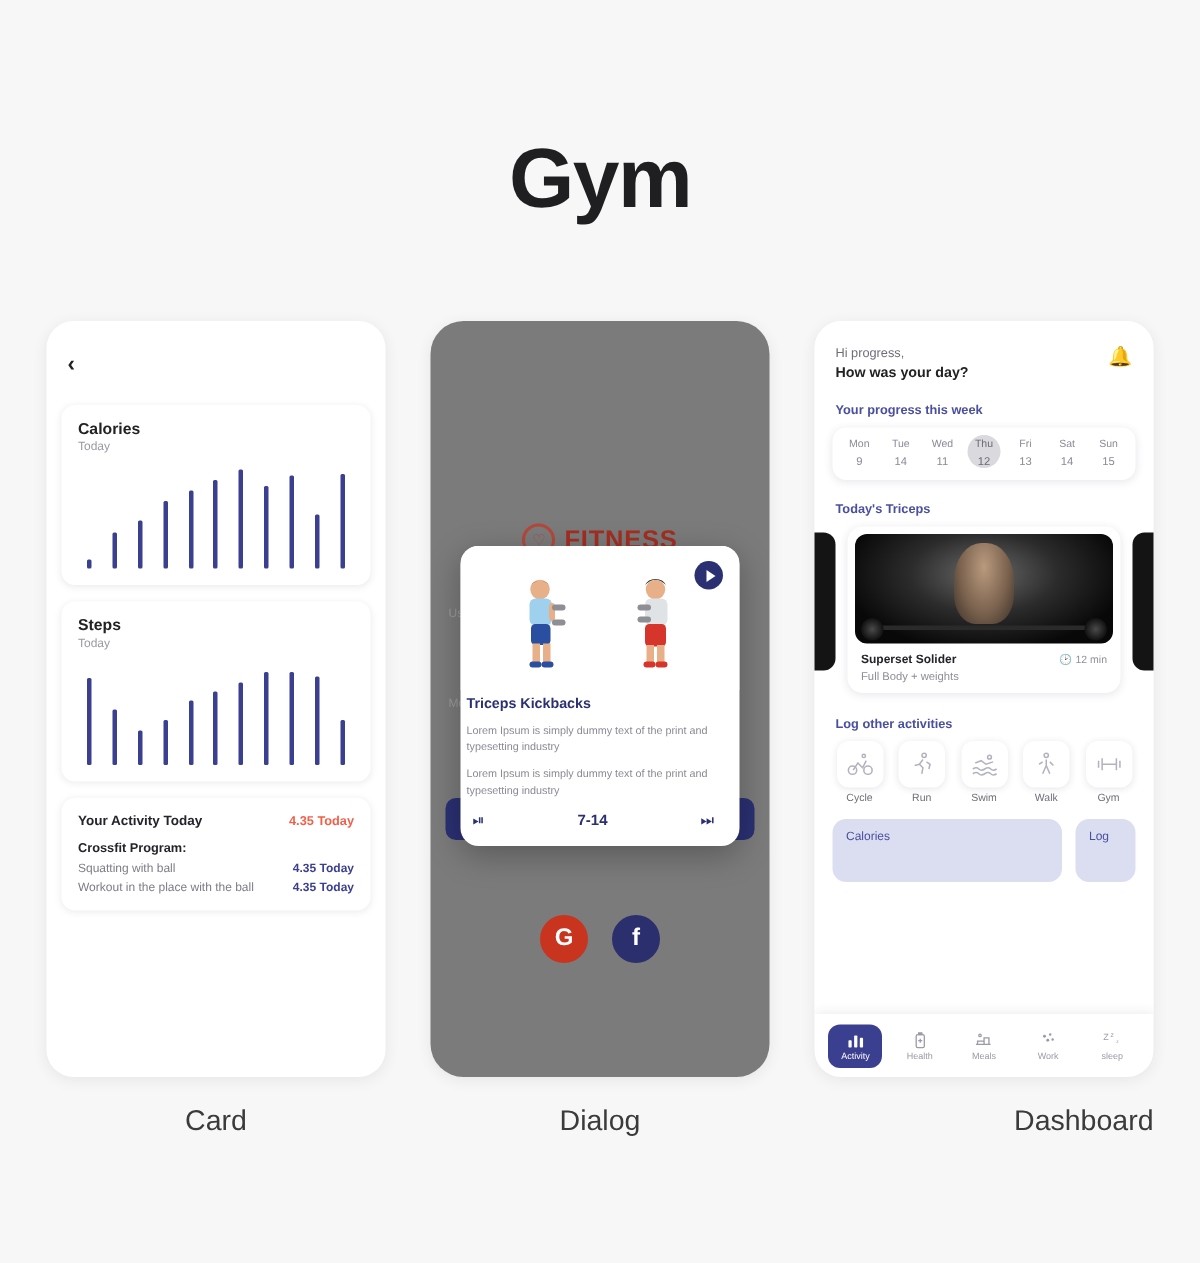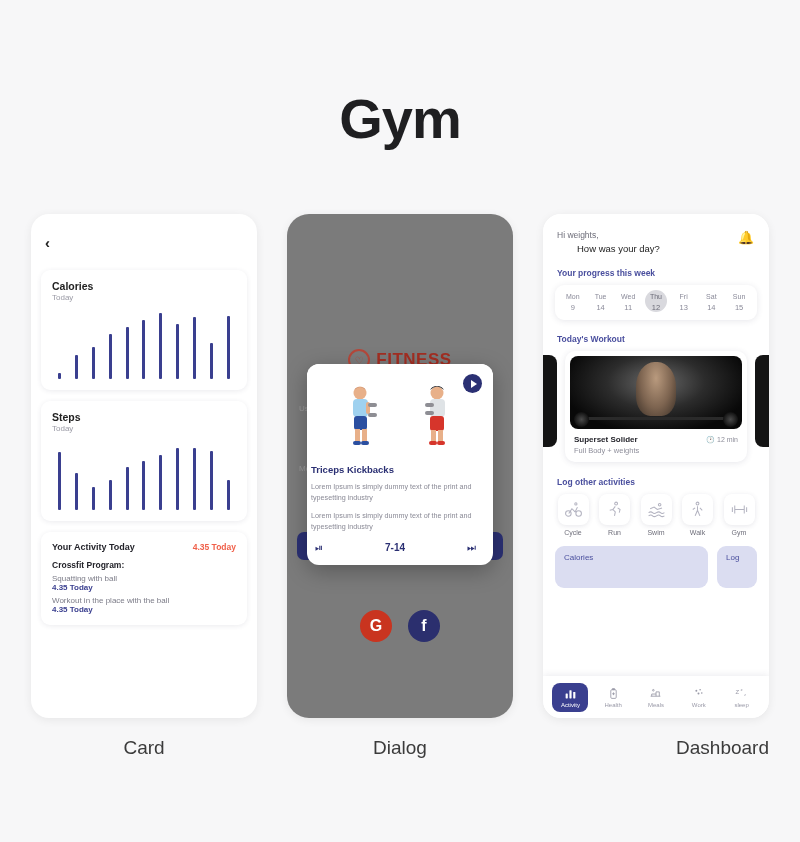--- a/index.html
+++ b/index.html
@@ -72,21 +72,21 @@
 
   .act-card {
     margin:0 10px; background:#fff; border-radius:9px;
     box-shadow:0 1px 5px rgba(60,60,90,.10);
     padding:10px 11px 11px 11px;
   }
   .act-row { display:flex; justify-content:space-between; align-items:baseline; }
   .act-title { font-size:9px; font-weight:bold; color:#24242b; }
   .act-accent { font-size:8.5px; color:#f0604a; font-weight:bold; }
   .act-prog { font-size:8.5px; font-weight:bold; color:#24242b; margin-top:8px; }
-  .act-line { display:flex; justify-content:space-between; margin-top:4px;flex-direction:column; }
+  .act-line { display:flex; justify-content:space-between; margin-top:4px; }
   .act-lbl { font-size:8px; color:#7c7c88; }
   .act-val { font-size:8px; color:#3a3f8f; font-weight:bold; }
 
   
   .dlg-bg { position:absolute; inset:0; }
   .brand {
     position:absolute; top:135px; left:0; width:100%;
     display:flex; align-items:center; justify-content:center; gap:6px;
     color:#9e2a20;
   }
@@ -136,21 +136,21 @@
   .dlg-title { font-size:9.5px; font-weight:bold; color:#2b3073; margin-bottom:6px; }
   .dlg-p { font-size:7.2px; color:#8a8a96; line-height:1.55; margin-bottom:7px; }
   .dlg-ctrl { display:flex; align-items:center; justify-content:space-between; padding:2px 4px 0 4px; }
   .dlg-count { font-size:10px; font-weight:bold; color:#2b3073; }
   .skip { font-size:10px; color:#2b3073; }
 
   
   .dash { padding:0; height:100%; position:relative; background:#fff; }
   .dash-head { padding:16px 14px 0 14px; display:flex; justify-content:space-between; align-items:flex-start; }
   .greet-1 { font-size:8.5px; color:#6e6e7a; }
-  .greet-2 { font-size:9.5px; font-weight:normal; color:#222; margin-top:3px;margin-left:20px; }
+  .greet-2 { font-size:9.5px; font-weight:bold; color:#222; margin-top:3px; }
   .bell { font-size:13px; color:#1a1a1a; }
   .sec-title { font-size:8.5px; font-weight:bold; color:#4a4f9e; padding:0 14px; margin-top:14px; }
   .week {
     margin:7px 12px 0 12px; background:#fff; border-radius:9px;
     box-shadow:0 1px 6px rgba(60,60,90,.12);
     display:flex; justify-content:space-around; padding:8px 4px;
   }
   .day { text-align:center; position:relative; width:24px; }
   .day-n { font-size:7px; color:#8a8a99; }
   .day-d { font-size:7.5px; color:#8a8a99; margin-top:3px; }
@@ -345,21 +345,21 @@
     <div class="social-btn soc-g">G</div>
     <div class="social-btn soc-f">f</div>
   </div>
 </div>
 <div class="caption" id="cap-dialog">Dialog</div>
 
 <div class="phone" id="phone-dash">
   <div class="dash">
     <div class="dash-head">
       <div>
-        <div class="greet-1">Hi weights,</div>
+        <div class="greet-1">Hi progress,</div>
         <div class="greet-2">How was your day?</div>
       </div>
       <div class="bell">🔔</div>
     </div>
 
     <div class="sec-title">Your progress this week</div>
     <div class="week" id="week-row">
         <div class="day">
           <div class="day-n">Mon</div>
           <div class="day-d">9</div>
@@ -384,21 +384,21 @@
         <div class="day">
           <div class="day-n">Sat</div>
           <div class="day-d">14</div>
         </div>
         <div class="day">
           <div class="day-n">Sun</div>
           <div class="day-d">15</div>
         </div>
       </div>
 
-    <div class="sec-title">Today's Workout</div>
+    <div class="sec-title">Today's Triceps</div>
     <div class="wk-strip">
       <div class="wk-side l"></div>
       <div class="wk-side r"></div>
       <div class="wk-card">
         <div class="wk-img">
           <div class="torso"></div>
           <div class="bbar"></div>
           <div class="plate l"></div>
           <div class="plate r"></div>
         </div>

